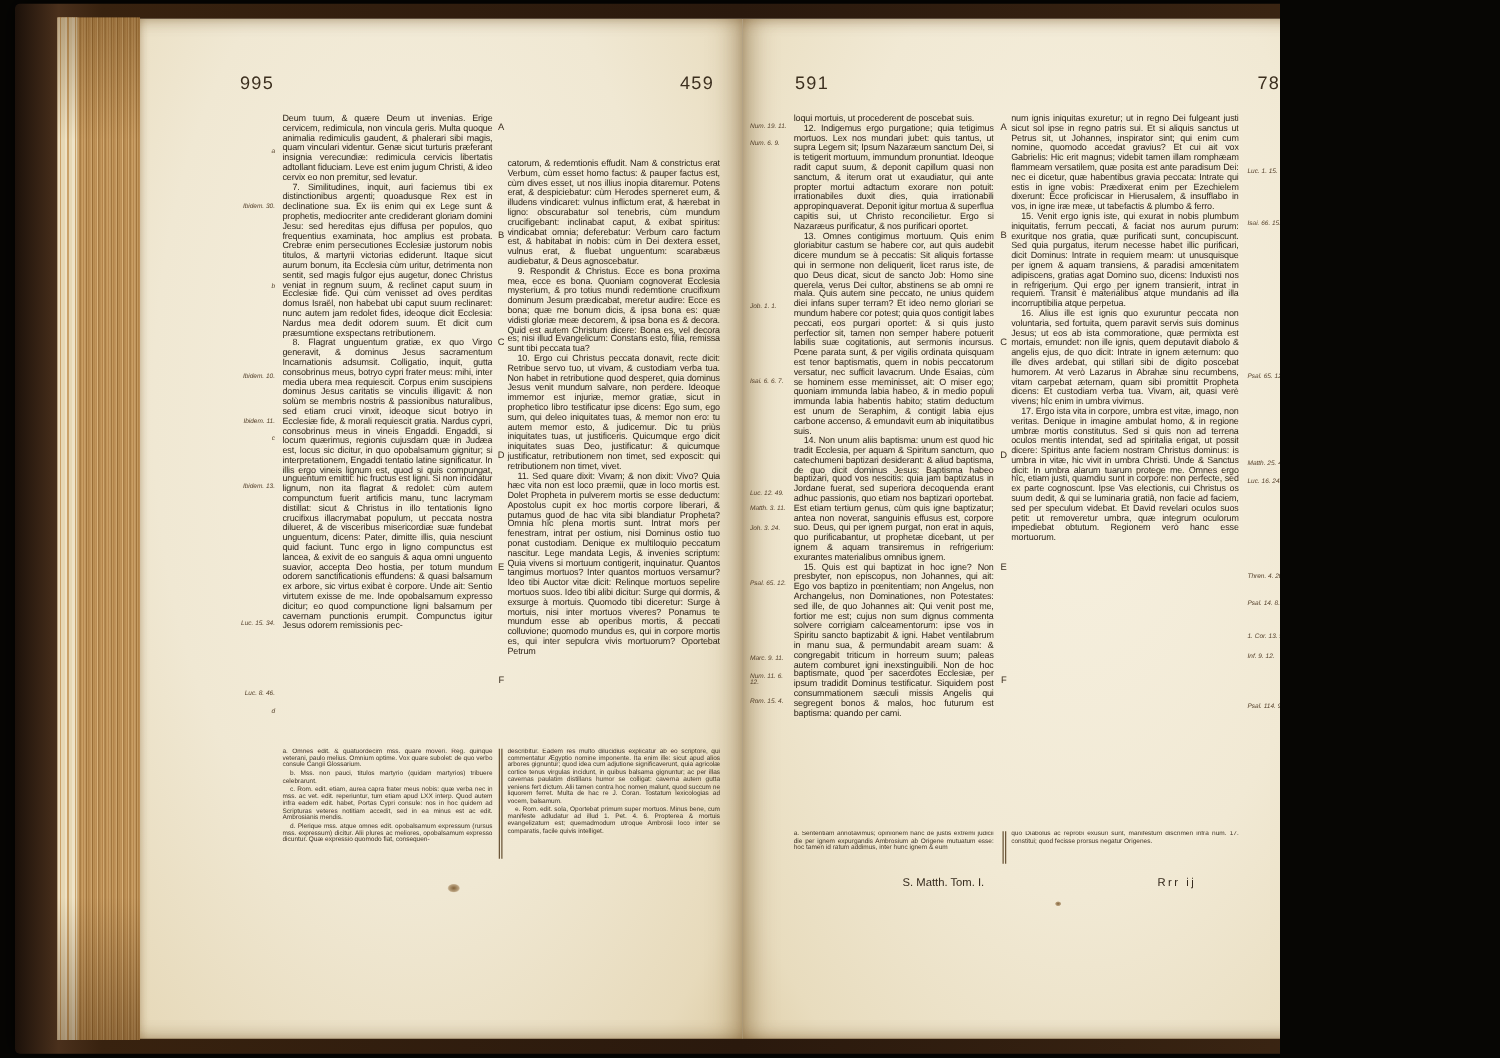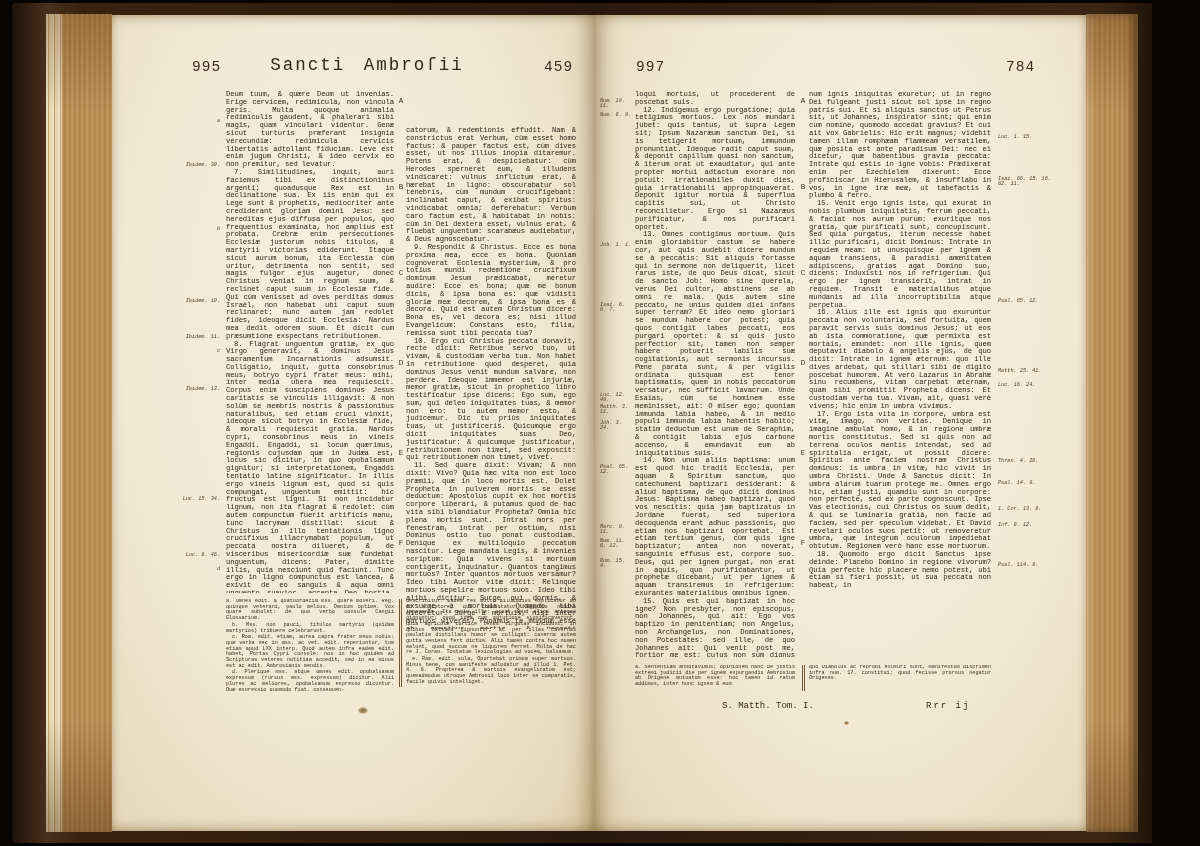--- a/index.html
+++ b/index.html
@@ -1,17 +1,17 @@
 <!DOCTYPE html>
 <html><head>
 <meta charset="utf-8">
 <style>
   html,body{margin:0;padding:0;background:#070604;}
-  .stage{position:relative;width:1152px;height:846px;overflow:hidden;
-         font-family:Liberation Mono, monospace;}
+  .stage{position:relative;width:1024px;height:846px;overflow:hidden;
+         font-family:Liberation Sans, sans-serif;}
   .cover{position:absolute;left:12px;top:3px;width:1158px;height:840px;border-radius:4px;
          background:linear-gradient(90deg,#1c110a 0%,#4a301c 3%,#38220f 6%,#2a190d 50%,#3c2613 94%,#180e07 100%);
          box-shadow:0 0 18px rgba(0,0,0,.8);}
   .edge{position:absolute;top:14px;height:818px;
         background:repeating-linear-gradient(90deg,#c99e63 0px,#b3834a 1px,#d8b27a 2px,#996c35 3px,#c59a5f 4px,#ad7f45 5px);}
   .edge.left{left:46px;width:66px;}
   .edge.right{left:1086px;width:52px;
         box-shadow:inset -6px 0 8px rgba(40,20,5,.55),inset 6px 0 6px rgba(255,240,210,.25);}
   .edge .sliver{position:absolute;left:0;top:0;width:16px;height:100%;
         background:repeating-linear-gradient(90deg,#eee2c6 0 2px,#caa169 2px 3px,#e6d7b4 3px 6px);}
@@ -57,21 +57,20 @@
   <div class="edge left">
     <div class="sliver"></div>
     <div class="shade"></div>
   </div>
   <div class="edge right">
     <div class="shade"></div>
   </div>
 
   <div class="page page-left">
     <div class="pageno" style="left:80px;">995</div>
-    <div class="runtitle">Sancti Ambroſii</div>
     <div class="pageno" style="left:432px;">459</div>
 
     <div class="mnotes outer-l" style="left:26px;width:82px;">
 
     <div class="mnote" style="top: 104px;">a</div>
         <div class="mnote" style="top: 148px;">Ibidem. 30.</div>
         <div class="mnote" style="top: 212px;">b</div>
         <div class="mnote" style="top: 284px;">Ibidem. 10.</div>
         <div class="mnote" style="top: 320px;">Ibidem. 11.</div>
         <div class="mnote" style="top: 334px;">c</div>
@@ -116,21 +115,21 @@
     <div class="fnblock" style="left:294px;top:584px;width:170px;height:92px;overflow:hidden;">
 
     <p class="noindent">describitur. Eadem res multo dilucidius explicatur ab eo scriptore, qui commentatur Ægyptio nomine imponente. Ita enim ille: sicut apud alios arbores gignuntur; quod idea cum adjutione significaverunt, quia agricolæ cortice tenus virgulas incidunt, in quibus balsama gignuntur; ac per illas cavernas paulatim distillans humor se colligat: caverna autem gutta veniens fert dictum. Alii tamen contra hoc nomen malunt, quod succum ne liquorem ferret. Multa de hac re J. Coran. Tostatum lexicologias ad vocem, balsamum.</p>
         <p>e. Rom. edit. sola, Oportebat primum super mortuos. Minus bene, cum manifeste adludatur ad illud 1. Pet. 4. 6. Propterea &amp; mortuis evangelizatum est; quemadmodum utroque Ambrosii loco inter se comparatis, facile quivis intelliget.</p>
       </div>
 
     <div class="stain" style="left:246px;top:692px;width:10px;height:7px;"></div>
   </div>
 
   <div class="page page-right">
-    <div class="pageno" style="left:42px;">997</div>
+    <div class="pageno" style="left:42px;">591</div>
     <div class="pageno" style="left:412px;">784</div>
 
     <div class="mnotes inner-r" style="left:6px;width:32px;">
 
     <div class="mnote" style="top: 84px;">Num. 19. 11.</div>
         <div class="mnote" style="top: 98px;">Num. 6. 9.</div>
         <div class="mnote" style="top: 228px;">Job. 1. 1.</div>
         <div class="mnote" style="top: 288px;">Isai. 6. 6. 7.</div>
         <div class="mnote" style="top: 378px;">Luc. 12. 49.</div>
         <div class="mnote" style="top: 390px;">Matth. 3. 11.</div>
@@ -171,21 +170,20 @@
         <p>13. Omnes contigimus mortuum. Quis enim gloriabitur castum se habere cor, aut quis audebit dicere mundum se à peccatis: Sit aliquis fortasse qui in sermone non deliquerit, licet rarus iste, de quo Deus dicat, sicut de sancto Job: Homo sine querela, verus Dei cultor, abstinens se ab omni re mala. Quis autem sine peccato, ne unius quidem diei infans super terram? Et ideo nemo gloriari se mundum habere cor potest; quia quos contigit labes peccati, eos purgari oportet: &amp; si quis justo perfectior sit, tamen non semper habere potuerit labilis suæ cogitationis, aut sermonis incursus. Pœne parata sunt, &amp; per vigilis ordinata quisquam est tenor baptismatis, quem in nobis peccatorum versatur, nec sufficit lavacrum. Unde Esaias, cùm se hominem esse meminisset, ait: O miser ego; quoniam immunda labia habeo, &amp; in medio populi immunda labia habentis habito; statim deductum est unum de Seraphim, &amp; contigit labia ejus carbone accenso, &amp; emundavit eum ab iniquitatibus suis.</p>
         <p>14. Non unum aliis baptisma: unum est quod hic tradit Ecclesia, per aquam &amp; Spiritum sanctum, quo catechumeni baptizari desiderant: &amp; aliud baptisma, de quo dicit dominus Jesus: Baptisma habeo baptizari, quod vos nescitis: quia jam baptizatus in Jordane fuerat, sed superiora decoquenda erant adhuc passionis, quo etiam nos baptizari oportebat. Est etiam tertium genus, cùm quis igne baptizatur; antea non noverat, sanguinis effusus est, corpore suo. Deus, qui per ignem purgat, non erat in aquis, quo purificabantur, ut prophetæ dicebant, ut per ignem &amp; aquam transiremus in refrigerium: exurantes materialibus omnibus ignem.</p>
         <p>15. Quis est qui baptizat in hoc igne? Non presbyter, non episcopus, non Johannes, qui ait: Ego vos baptizo in pœnitentiam; non Angelus, non Archangelus, non Dominationes, non Potestates: sed ille, de quo Johannes ait: Qui venit post me, fortior me est; cujus non sum dignus commenta solvere corrigiam calceamentorum: ipse vos in Spiritu sancto baptizabit &amp; igni. Habet ventilabrum in manu sua, &amp; permundabit aream suam: &amp; congregabit triticum in horreum suum; paleas autem comburet igni inexstinguibili. Non de hoc baptismate, quod per sacerdotes Ecclesiæ, per ipsum tradidit Dominus testificatur. Siquidem post consummationem sæculi missis Angelis qui segregent bonos &amp; malos, hoc futurum est baptisma: quando per cami.</p>
       </div>
     <div class="col" style="left:215px;width:182px;height:566px;">
 
     <p class="noindent">num ignis iniquitas exuretur; ut in regno Dei fulgeant justi sicut sol ipse in regno patris sui. Et si aliquis sanctus ut Petrus sit, ut Johannes, inspirator sint; qui enim cum nomine, quomodo accedat gravius? Et cui ait vox Gabrielis: Hic erit magnus; videbit tamen illam romphæam flammeam versatilem, quæ posita est ante paradisum Dei: nec ei dicetur, quæ habentibus gravia peccata: Intrate qui estis in igne vobis: Prædixerat enim per Ezechielem dixerunt: Ecce proficiscar in Hierusalem, &amp; insufflabo in vos, in igne iræ meæ, ut tabefactis &amp; plumbo &amp; ferro.</p>
         <p>15. Venit ergo ignis iste, qui exurat in nobis plumbum iniquitatis, ferrum peccati, &amp; faciat nos aurum purum: exuritque nos gratia, quæ purificati sunt, concupiscunt. Sed quia purgatus, iterum necesse habet illic purificari, dicit Dominus: Intrate in requiem meam: ut unusquisque per ignem &amp; aquam transiens, &amp; paradisi amœnitatem adipiscens, gratias agat Domino suo, dicens: Induxisti nos in refrigerium. Qui ergo per ignem transierit, intrat in requiem. Transit è materialibus atque mundanis ad illa incorruptibilia atque perpetua.</p>
         <p>16. Alius ille est ignis quo exuruntur peccata non voluntaria, sed fortuita, quem paravit servis suis dominus Jesus; ut eos ab ista commoratione, quæ permixta est mortais, emundet: non ille ignis, quem deputavit diabolo &amp; angelis ejus, de quo dicit: Intrate in ignem æternum: quo ille dives ardebat, qui stillari sibi de digito poscebat humorem. At verò Lazarus in Abrahæ sinu recumbens, vitam carpebat æternam, quam sibi promittit Propheta dicens: Et custodiam verba tua. Vivam, ait, quasi verè vivens; hîc enim in umbra vivimus.</p>
         <p>17. Ergo ista vita in corpore, umbra est vitæ, imago, non veritas. Denique in imagine ambulat homo, &amp; in regione umbræ mortis constitutus. Sed si quis non ad terrena oculos mentis intendat, sed ad spiritalia erigat, ut possit dicere: Spiritus ante faciem nostram Christus dominus: is umbra in vitæ, hic vivit in umbra Christi. Unde &amp; Sanctus dicit: In umbra alarum tuarum protege me. Omnes ergo hîc, etiam justi, quamdiu sunt in corpore: non perfecte, sed ex parte cognoscunt. Ipse Vas electionis, cui Christus os suum dedit, &amp; qui se luminaria gratiâ, non facie ad faciem, sed per speculum videbat. Et David revelari oculos suos petit: ut removeretur umbra, quæ integrum oculorum impediebat obtutum. Regionem verò hanc esse mortuorum.</p>
-        <p>18. Quomodo ergo dicit Sanctus ipse deinde: Placebo Domino in regione vivorum? Quia perfecte hîc placere nemo potest, ubi etiam si fieri possit, ut sua peccata non habeat, in</p>
       </div>
 
     <div class="fndivider" style="left:208px;top:650px;height:26px;"></div>
     <div class="fnblock" style="left:41px;top:650px;width:160px;height:30px;overflow:hidden;">
 
     <p class="noindent">a. Sententiam annotavimus; opinionem hanc de justis extremi judicii die per ignem expurgandis Ambrosium ab Origene mutuatum esse: hoc tamen id ratum addimus, inter hunc ignem &amp; eum</p>
       </div>
     <div class="fnblock" style="left:215px;top:650px;width:182px;height:30px;overflow:hidden;">
 
     <p class="noindent">quo Diabolus ac reprobi exusuri sunt, manifestum discrimen infra num. 17. constitui; quod fecisse prorsus negatur Origenes.</p>

